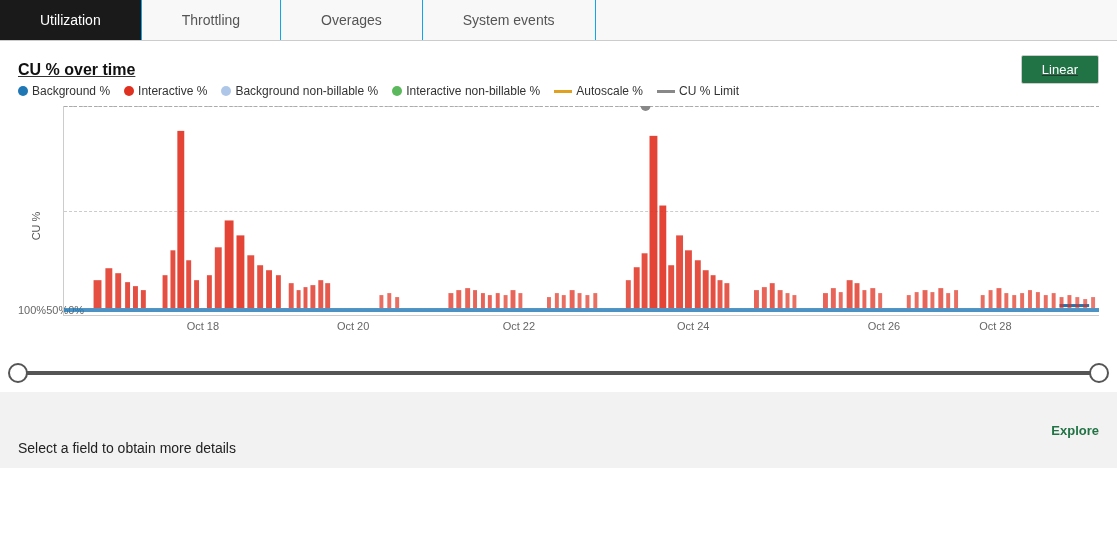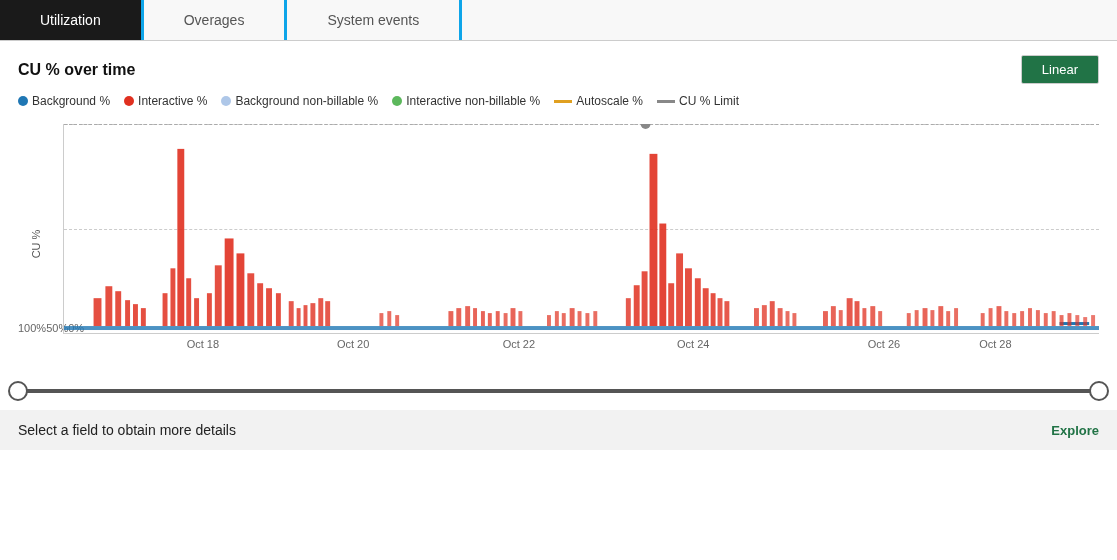--- a/index.html
+++ b/index.html
@@ -10,38 +10,38 @@
       border-bottom: 1px solid #ccc;
       background: #f8f8f8;
     }
     .tab {
       padding: 12px 40px;
       cursor: pointer;
       font-size: 14px;
       color: #555;
       border: none;
       background: none;
-      border-right: 3px solid #0ea5e9;
+      border-right: 1px solid #0ea5e9;
     }
     .tab.active {
       background: #1a1a1a;
       color: #fff;
       font-weight: 500;
     }
 
     .chart-area {
       padding: 14px 18px 8px 18px;
       background: #fff;
     }
 
     .chart-header {
       display: flex;
       justify-content: space-between;
       align-items: center;
-      margin-bottom: 10px;
+      text-decoration: underline;
     }
     .chart-title {
       font-size: 16px;
       font-weight: 600;
       color: #111;
     }
     .scale-buttons {
       display: flex;
       border: 1px solid #ccc;
       border-radius: 2px;
@@ -57,21 +57,21 @@
     }
     .scale-btn.active {
       background: #217346;
       color: #fff;
     }
 
     .legend {
       display: flex;
       flex-wrap: wrap;
       gap: 4px 14px;
-      margin-bottom: 16px;
+      margin-bottom: 8px;
       font-size: 12px;
       align-items: center;
     }
     .legend-item {
       display: flex;
       align-items: center;
       gap: 4px;
     }
     .legend-dot {
       width: 10px;
@@ -185,36 +185,38 @@
       background: #f2f2f2;
       display: flex;
       justify-content: space-between;
       align-items: center;
       padding: 12px 18px;
       margin-top: 4px;
     }
     .bottom-bar-text {
       font-size: 14px;
       color: #222;
+      margin-top: 36px;
     }
     .explore-btn {
       font-size: 13px;
       font-weight: 600;
       color: #217346;
       background: none;
       border: none;
       cursor: pointer;
     }
   </style>
 </head>
 <body>
 
 <div>
   <div class="tabs">
     <button class="tab active">Utilization</button>
+    <button class="tab">Throttling</button>
     <button class="tab">Overages</button>
     <button class="tab">System events</button>
   </div>
 </div>
 
 <div class="chart-area">
   <div class="chart-header">
     <div class="chart-title">CU % over time</div>
     <div class="scale-buttons">
       <button class="scale-btn active">Linear</button>

